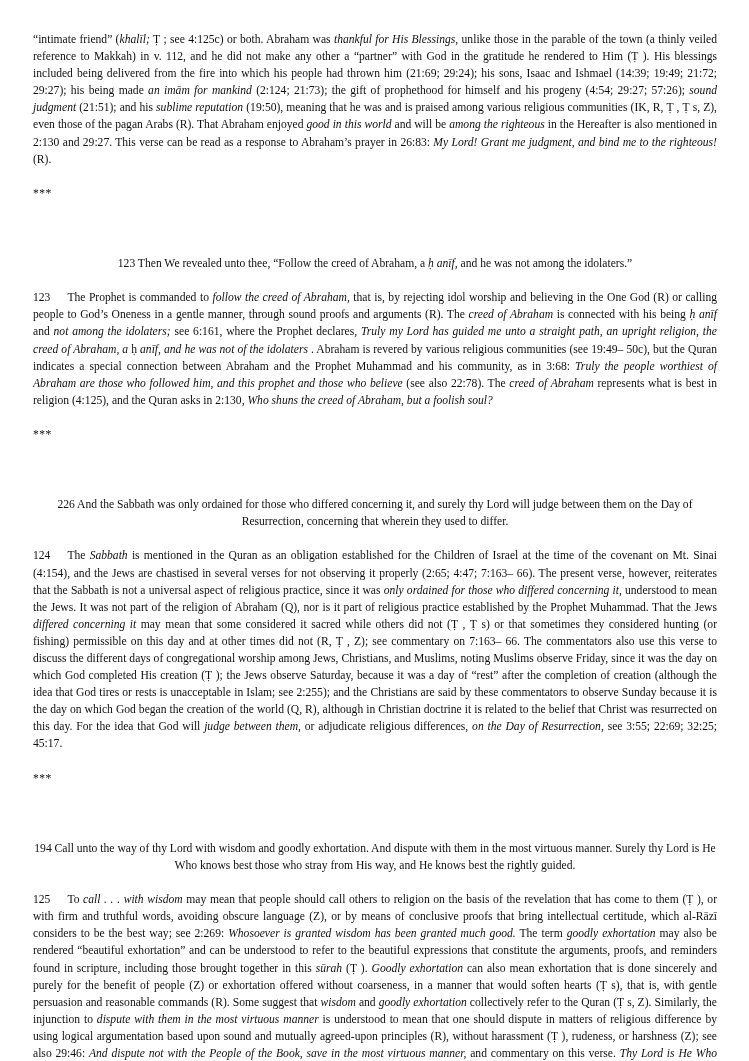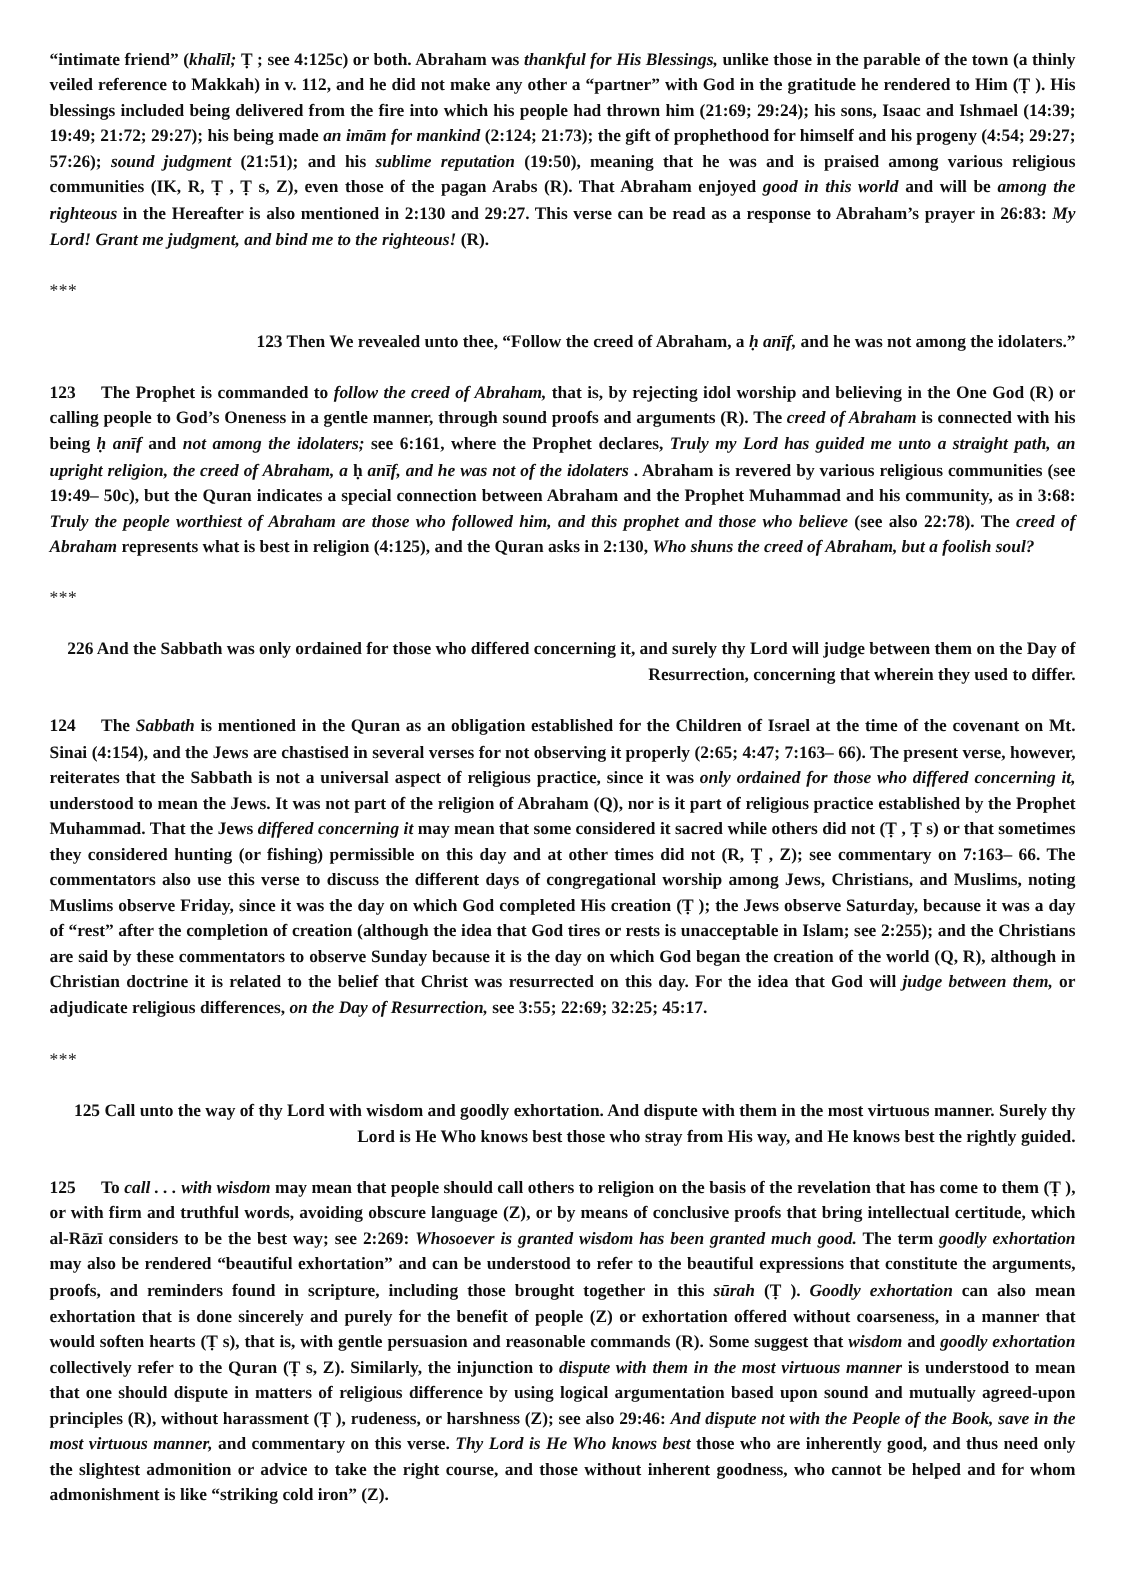--- a/index.html
+++ b/index.html
@@ -22,25 +22,25 @@
     top: 31px;
     width: 684px;
   }
   p.para {
     margin: 0 0 0 0;
     font-size: 11.6px;
     line-height: 17.1px;
     text-align: justify;
     text-justify: inter-word;
     color: #101010;
-    font-weight: bold;
     -webkit-font-smoothing: none;
   }
   p.para.verse {
-    text-align: right;
+    text-align: center;
+    margin-top: 36px;
   }
   .gap {
     height: 17.1px;
   }
   .stars {
     font-size: 11.6px;
     line-height: 17.1px;
     letter-spacing: 0.4px;
     color: #101010;
     margin: 0;
@@ -78,20 +78,20 @@
     <p class="para verse">226 And the Sabbath was only ordained for those who differed concerning it, and surely thy Lord will judge between them on the Day of Resurrection, concerning that wherein they used to differ.</p>
 
     <div class="gap"></div>
 
     <p class="para">124<span class="indent-gap"></span>The <i>Sabbath</i> is mentioned in the Quran as an obligation established for the Children of Israel at the time of the covenant on Mt. Sinai (4:154), and the Jews are chastised in several verses for not observing it properly (2:65; 4:47; 7:163– 66). The present verse, however, reiterates that the Sabbath is not a universal aspect of religious practice, since it was <i>only ordained for those who differed concerning it,</i> understood to mean the Jews. It was not part of the religion of Abraham (Q), nor is it part of religious practice established by the Prophet Muhammad. That the Jews <i>differed concerning it</i> may mean that some considered it sacred while others did not (Ṭ , Ṭ s) or that sometimes they considered hunting (or fishing) permissible on this day and at other times did not (R, Ṭ , Z); see commentary on 7:163– 66. The commentators also use this verse to discuss the different days of congregational worship among Jews, Christians, and Muslims, noting Muslims observe Friday, since it was the day on which God completed His creation (Ṭ ); the Jews observe Saturday, because it was a day of “rest” after the completion of creation (although the idea that God tires or rests is unacceptable in Islam; see 2:255); and the Christians are said by these commentators to observe Sunday because it is the day on which God began the creation of the world (Q, R), although in Christian doctrine it is related to the belief that Christ was resurrected on this day. For the idea that God will <i>judge between them,</i> or adjudicate religious differences, <i>on the Day of Resurrection,</i> see 3:55; 22:69; 32:25; 45:17.</p>
 
     <div class="gap"></div>
     <p class="stars">***</p>
     <div class="gap"></div>
 
-    <p class="para verse">125 Call unto the way of thy Lord with wisdom and goodly exhortation. And dispute with them in the most virtuous manner. Surely thy Lord is He Who knows best those who stray from His way, and He knows best the rightly guided.</p>
+    <p class="para verse">194 Call unto the way of thy Lord with wisdom and goodly exhortation. And dispute with them in the most virtuous manner. Surely thy Lord is He Who knows best those who stray from His way, and He knows best the rightly guided.</p>
 
     <div class="gap"></div>
 
     <p class="para">125<span class="indent-gap"></span>To <i>call . . . with wisdom</i> may mean that people should call others to religion on the basis of the revelation that has come to them (Ṭ ), or with firm and truthful words, avoiding obscure language (Z), or by means of conclusive proofs that bring intellectual certitude, which al-Rāzī considers to be the best way; see 2:269: <i>Whosoever is granted wisdom has been granted much good.</i> The term <i>goodly exhortation</i> may also be rendered “beautiful exhortation” and can be understood to refer to the beautiful expressions that constitute the arguments, proofs, and reminders found in scripture, including those brought together in this <i>sūrah</i> (Ṭ ). <i>Goodly exhortation</i> can also mean exhortation that is done sincerely and purely for the benefit of people (Z) or exhortation offered without coarseness, in a manner that would soften hearts (Ṭ s), that is, with gentle persuasion and reasonable commands (R). Some suggest that <i>wisdom</i> and <i>goodly exhortation</i> collectively refer to the Quran (Ṭ s, Z). Similarly, the injunction to <i>dispute with them in the most virtuous manner</i> is understood to mean that one should dispute in matters of religious difference by using logical argumentation based upon sound and mutually agreed-upon principles (R), without harassment (Ṭ ), rudeness, or harshness (Z); see also 29:46: <i>And dispute not with the People of the Book, save in the most virtuous manner,</i> and commentary on this verse. <i>Thy Lord is He Who knows best</i> those who are inherently good, and thus need only the slightest admonition or advice to take the right course, and those without inherent goodness, who cannot be helped and for whom admonishment is like “striking cold iron” (Z).</p>
 
   </div>
 </div>
 
 </body></html>

